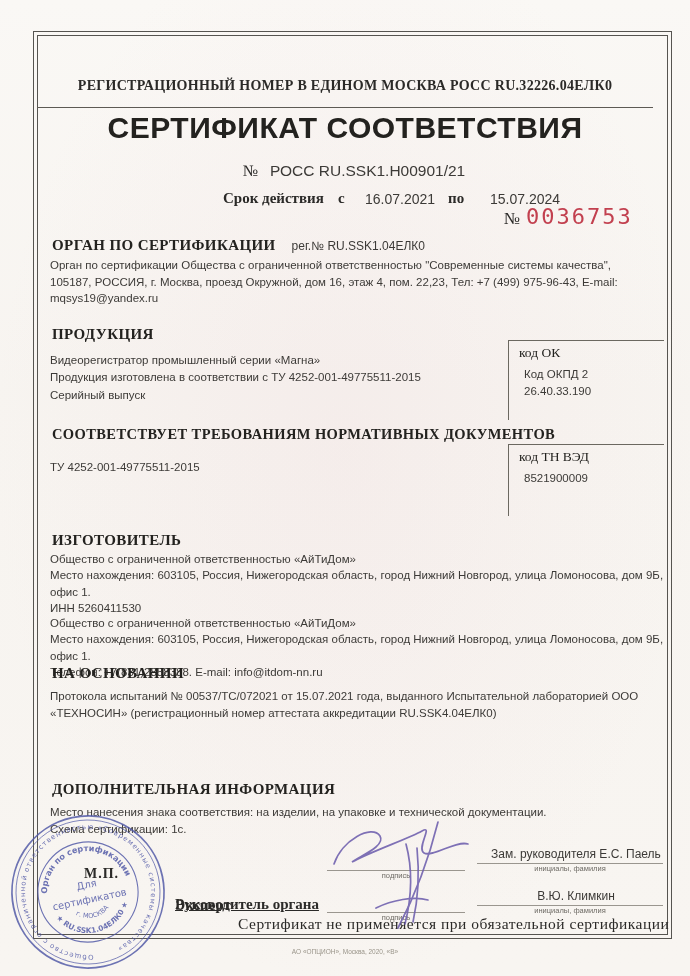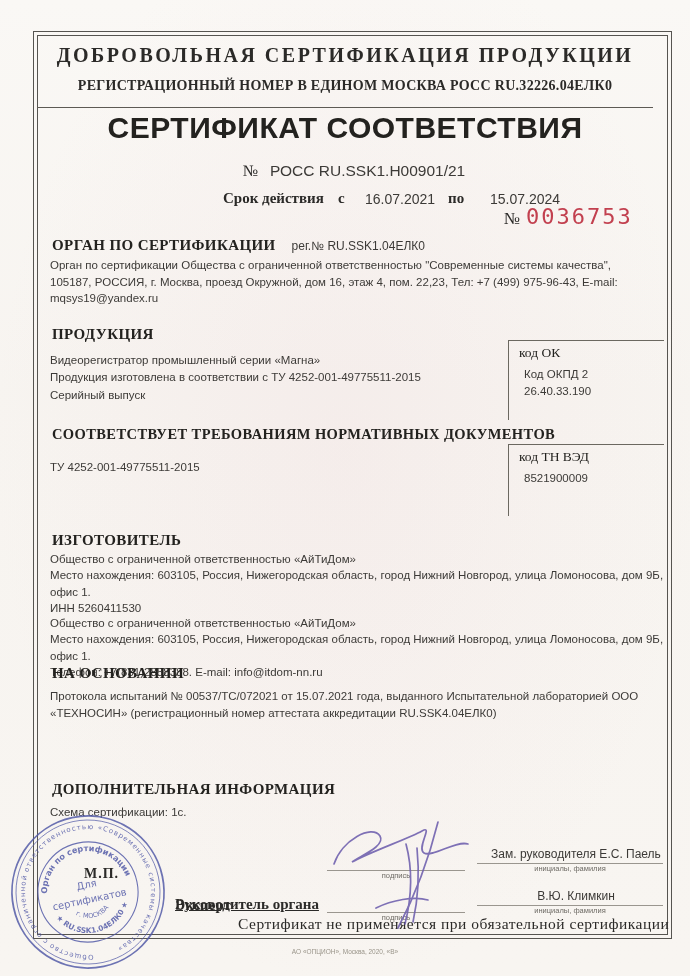--- a/index.html
+++ b/index.html
@@ -29,21 +29,20 @@
 </style>
 </head>
 <body>
 
 <div class="page">
 
   <div class="b-outer">
     <div class="b-inner"></div>
   </div>
 
-  <div class="abs serifb" style="left:40px;top:44px;width:610px;text-align:center;font-size:20px;letter-spacing:2.5px;">ДОБРОВОЛЬНАЯ СЕРТИФИКАЦИЯ ПРОДУКЦИИ</div>
   <div class="abs serifb" style="left:40px;top:78px;width:610px;text-align:center;font-size:14px;letter-spacing:.3px;">РЕГИСТРАЦИОННЫЙ НОМЕР В ЕДИНОМ МОСКВА РОСС RU.32226.04ЕЛК0</div>
   <div class="abs hline" style="left:37px;top:107px;width:616px;"></div>
 
   <div class="abs" style="left:40px;top:111px;width:610px;text-align:center;font-family:'Liberation Sans',sans-serif;font-weight:bold;font-size:30px;letter-spacing:.5px;color:#23221f;">СЕРТИФИКАТ СООТВЕТСТВИЯ</div>
 
   <div class="abs" style="left:0;top:162px;width:690px;text-align:center;font-size:16px;padding-left:9px;">
     <span class="serifb" style="font-weight:normal;">№</span>
     <span class="sans" style="font-size:15.5px;margin-left:8px;">РОСС RU.SSK1.H00901/21</span>
   </div>
 
@@ -96,20 +95,21 @@
     <div>Общество с ограниченной ответственностью «АйТиДом»</div>
     <div>Место нахождения: 603105, Россия, Нижегородская область, город Нижний Новгород, улица Ломоносова, дом 9Б, офис 1.</div>
     <div>Телефон: +7(831)2888388. E-mail: info@itdom-nn.ru</div>
   </div>
 
   <div class="abs h-sec" style="left:52px;top:665px;">НА ОСНОВАНИИ</div>
   <div class="abs body-txt" style="left:50px;top:688px;width:600px;">Протокола испытаний № 00537/ТС/072021 от 15.07.2021 года, выданного Испытательной лабораторией ООО «ТЕХНОСИН» (регистрационный номер аттестата аккредитации RU.SSK4.04ЕЛК0)</div>
 
   <div class="abs h-sec" style="left:52px;top:781px;">ДОПОЛНИТЕЛЬНАЯ ИНФОРМАЦИЯ</div>
   <div class="abs body-txt" style="left:50px;top:804px;width:600px;line-height:1.5;">
+    <div>Место нанесения знака соответствия: на изделии, на упаковке и технической документации.</div>
     <div>Схема сертификации: 1с.</div>
   </div>
 
   <div class="abs serifb" style="left:84px;top:866px;font-size:14px;letter-spacing:1px;">М.П.</div>
 
   <div class="abs serifb" style="left:175px;top:896px;font-size:15px;text-decoration:underline;">Руководитель органа</div>
   <div class="slot" style="left:327px;top:870px;width:138px;">
     <div class="rule"></div>
     <div class="caption">подпись</div>
   </div>

